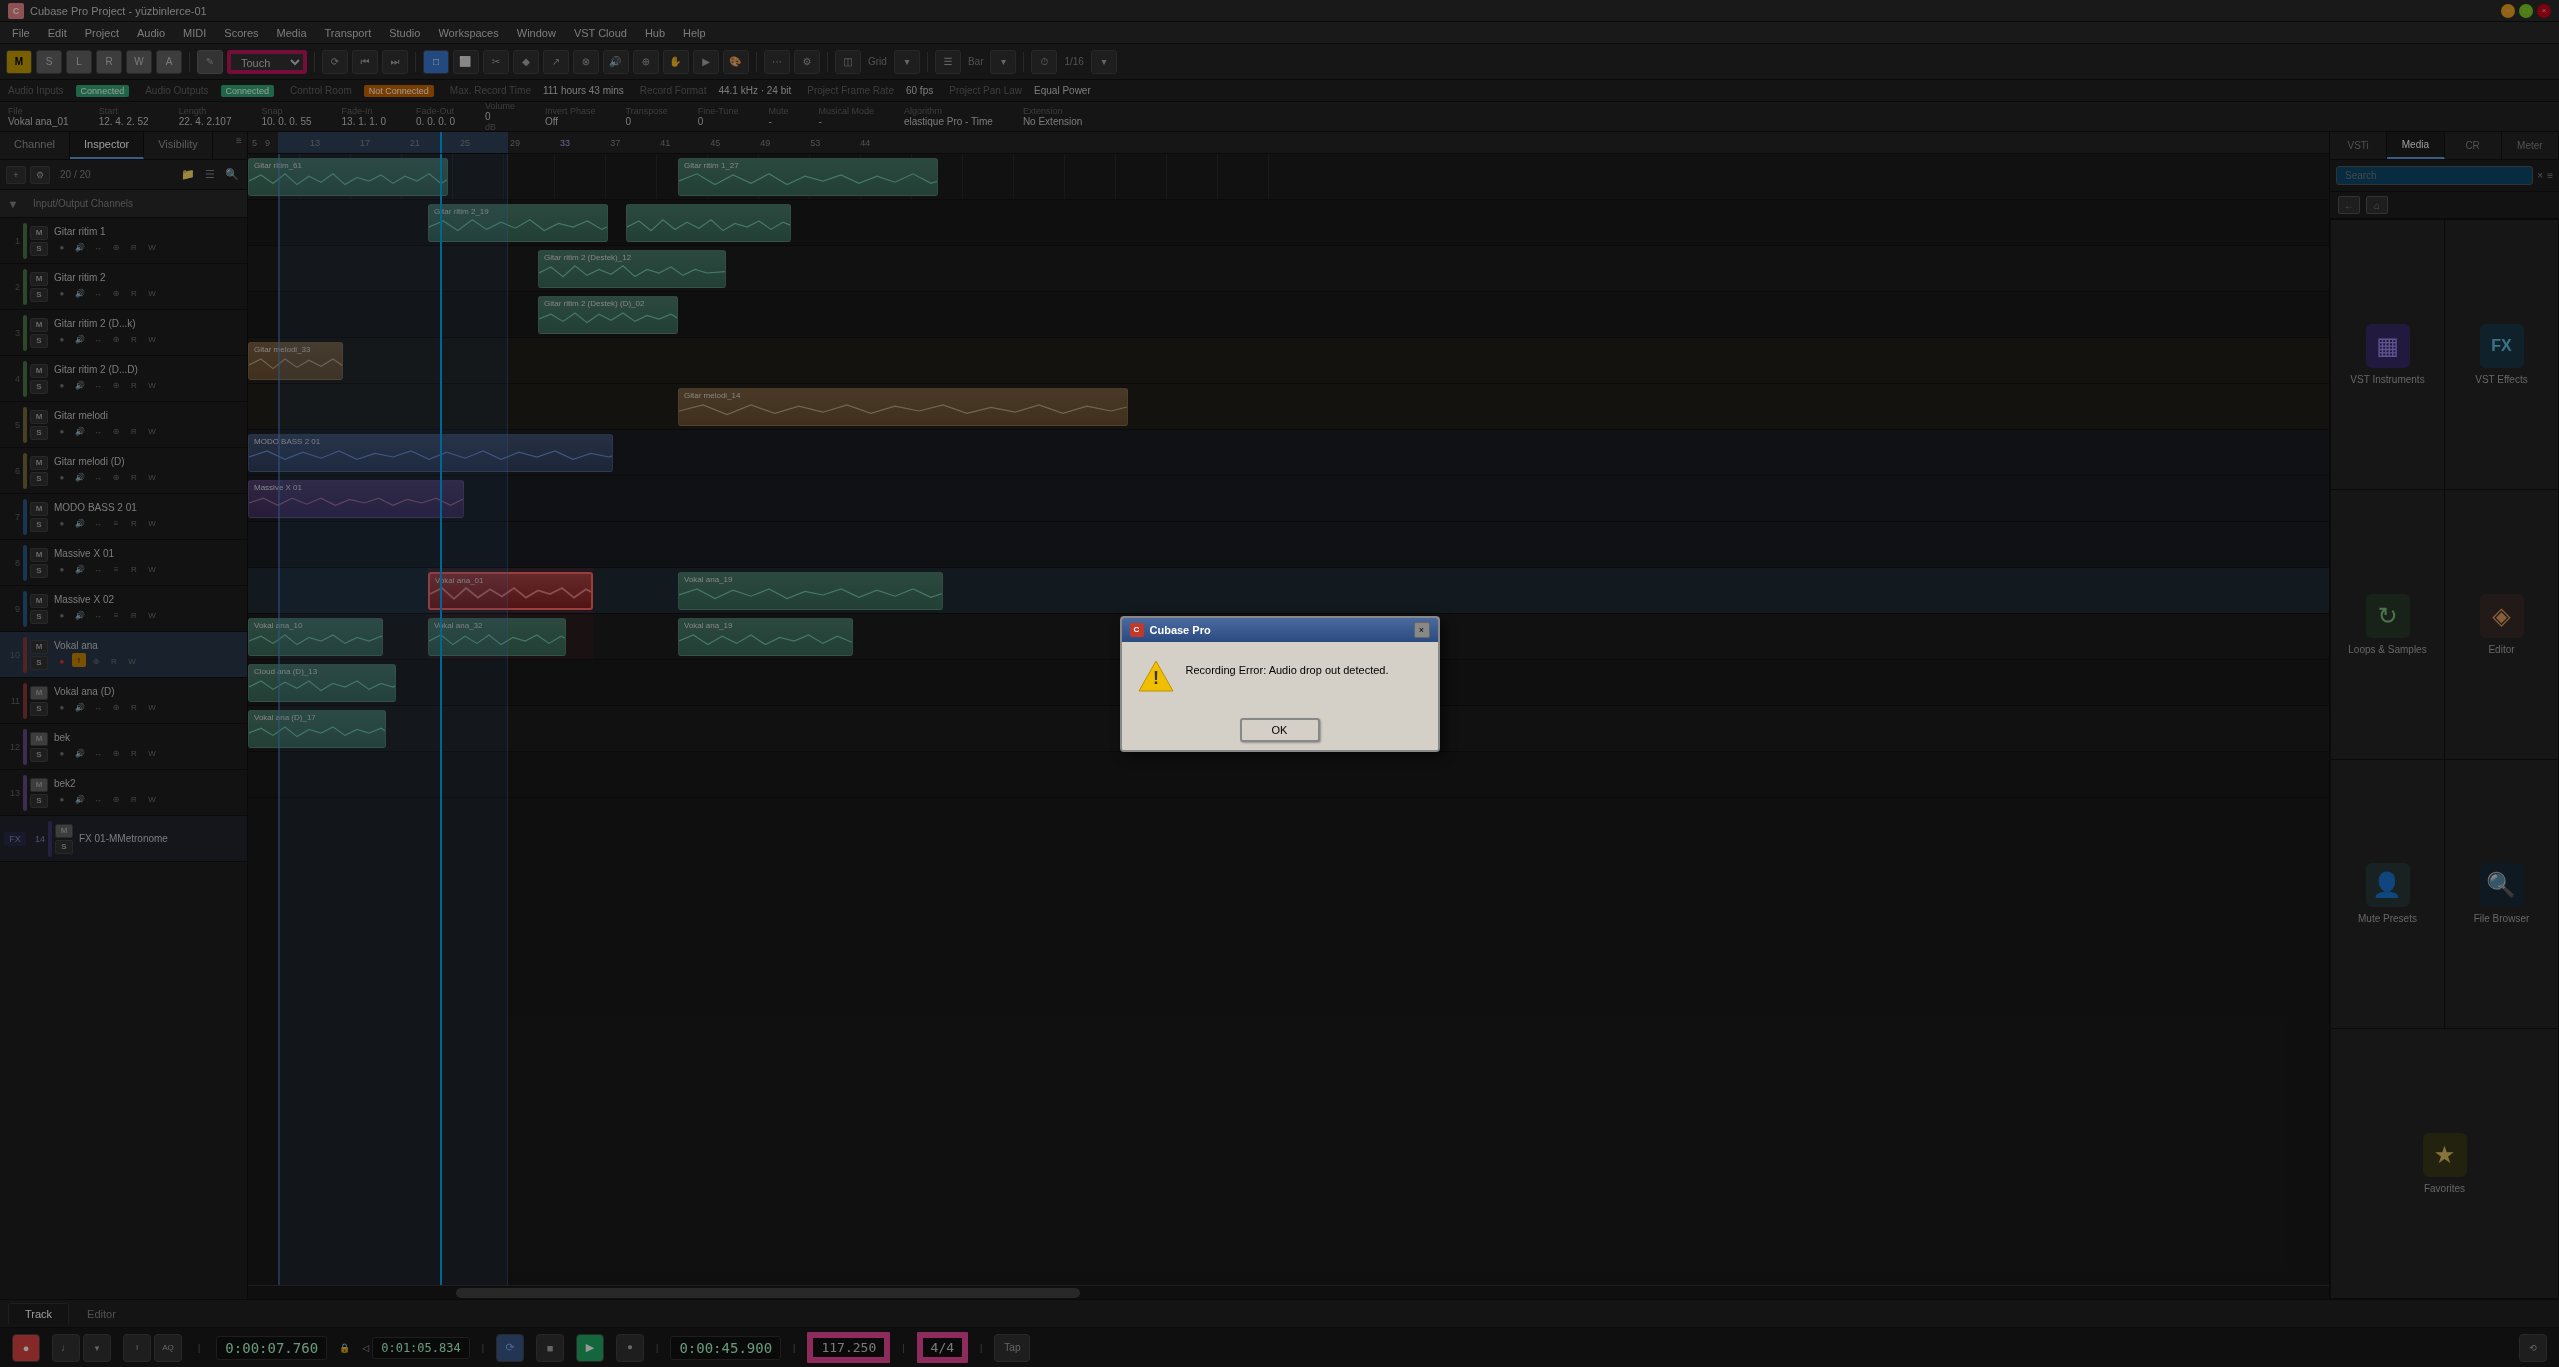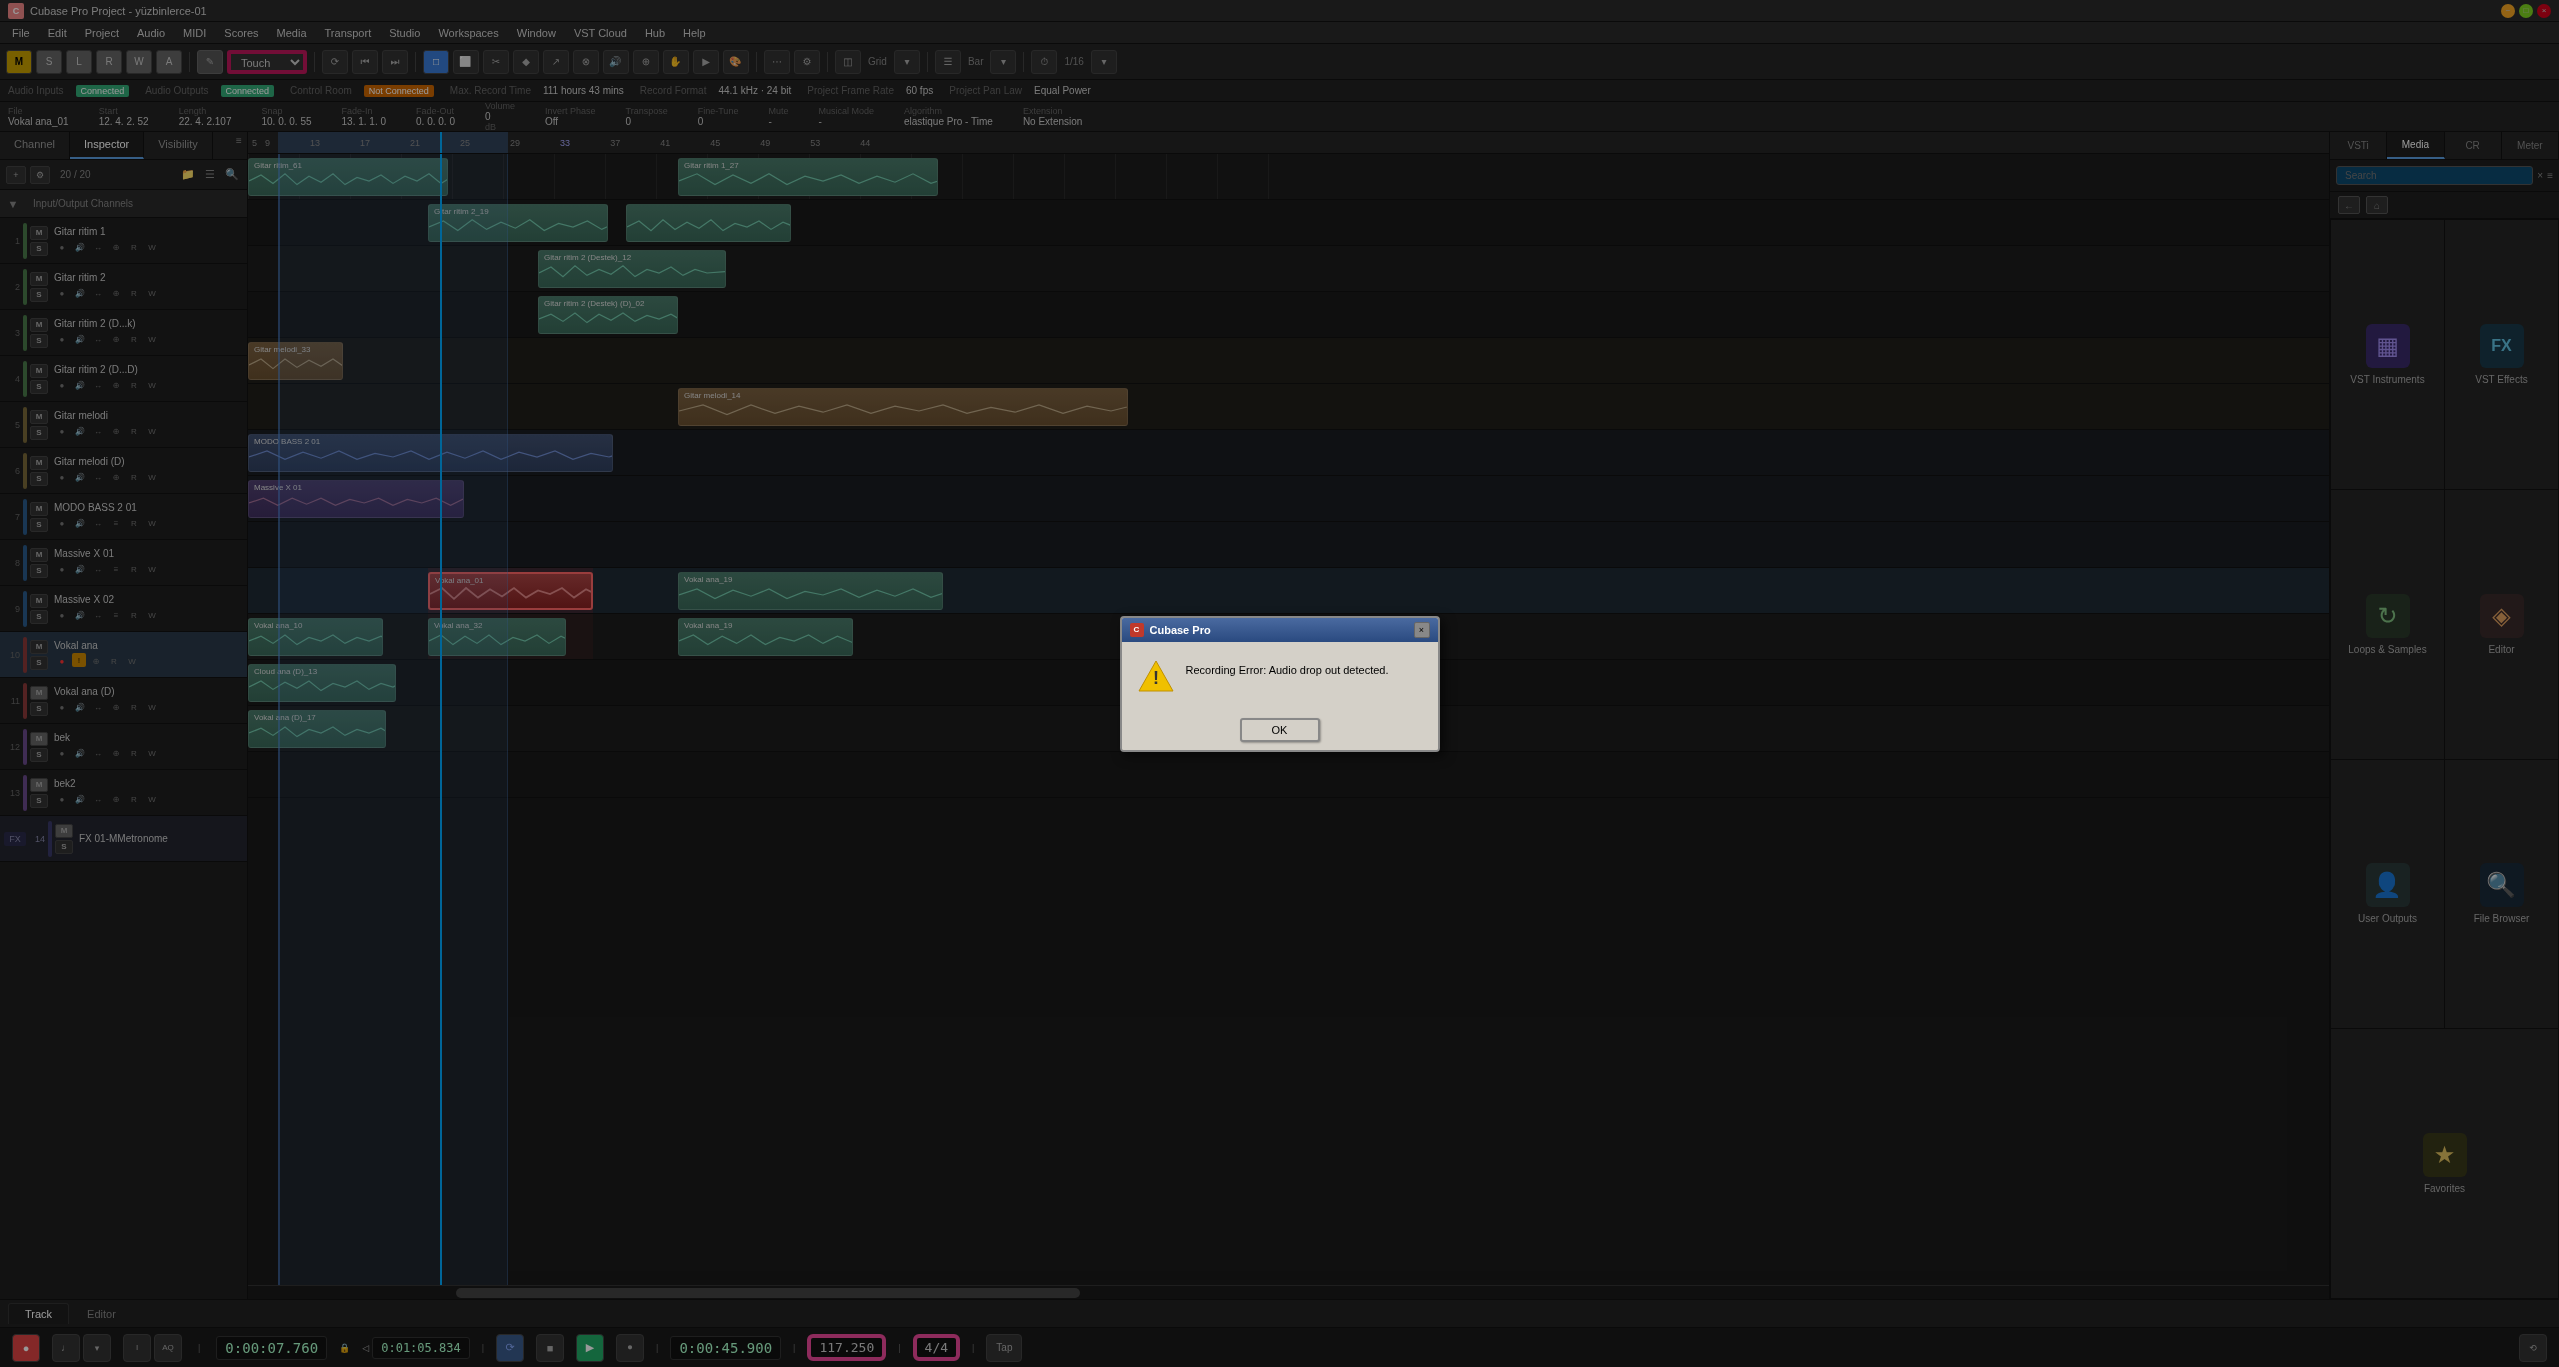--- a/index.html
+++ b/index.html
@@ -445,22 +445,22 @@
       padding: 3px 8px;
       border-radius: 3px;
       border: 1px solid #333;
     }
     .tempo-display {
       font-family: monospace;
       font-size: 13px;
       color: #ccc;
       background: #111;
       padding: 2px 8px;
-      border-radius: 6px;
-      border: 4px solid #ec4899;
+      border-radius: 1px;
+      border: 6px solid #ec4899;
     }
 
     
     #dialog-overlay {
       position: absolute;
       top: 0; left: 0; right: 0; bottom: 0;
       background: rgba(0,0,0,0.4);
       display: flex;
       align-items: center;
       justify-content: center;
@@ -1307,21 +1307,21 @@
       <div class="media-tile">
         <div class="tile-icon tile-loops">↻</div>
         <span class="tile-label">Loops &amp; Samples</span>
       </div>
       <div class="media-tile">
         <div class="tile-icon tile-presets">◈</div>
         <span class="tile-label">Editor</span>
       </div>
       <div class="media-tile">
         <div class="tile-icon tile-user">👤</div>
-        <span class="tile-label">User Outputs</span>
+        <span class="tile-label">Mute Presets</span>
       </div>
       <div class="media-tile">
         <div class="tile-icon tile-filebrowser">🔍</div>
         <span class="tile-label">File Browser</span>
       </div>
       <div class="media-tile" style="grid-column: 1 / -1;">
         <div class="tile-icon tile-favs">★</div>
         <span class="tile-label">Favorites</span>
       </div>
     </div>

